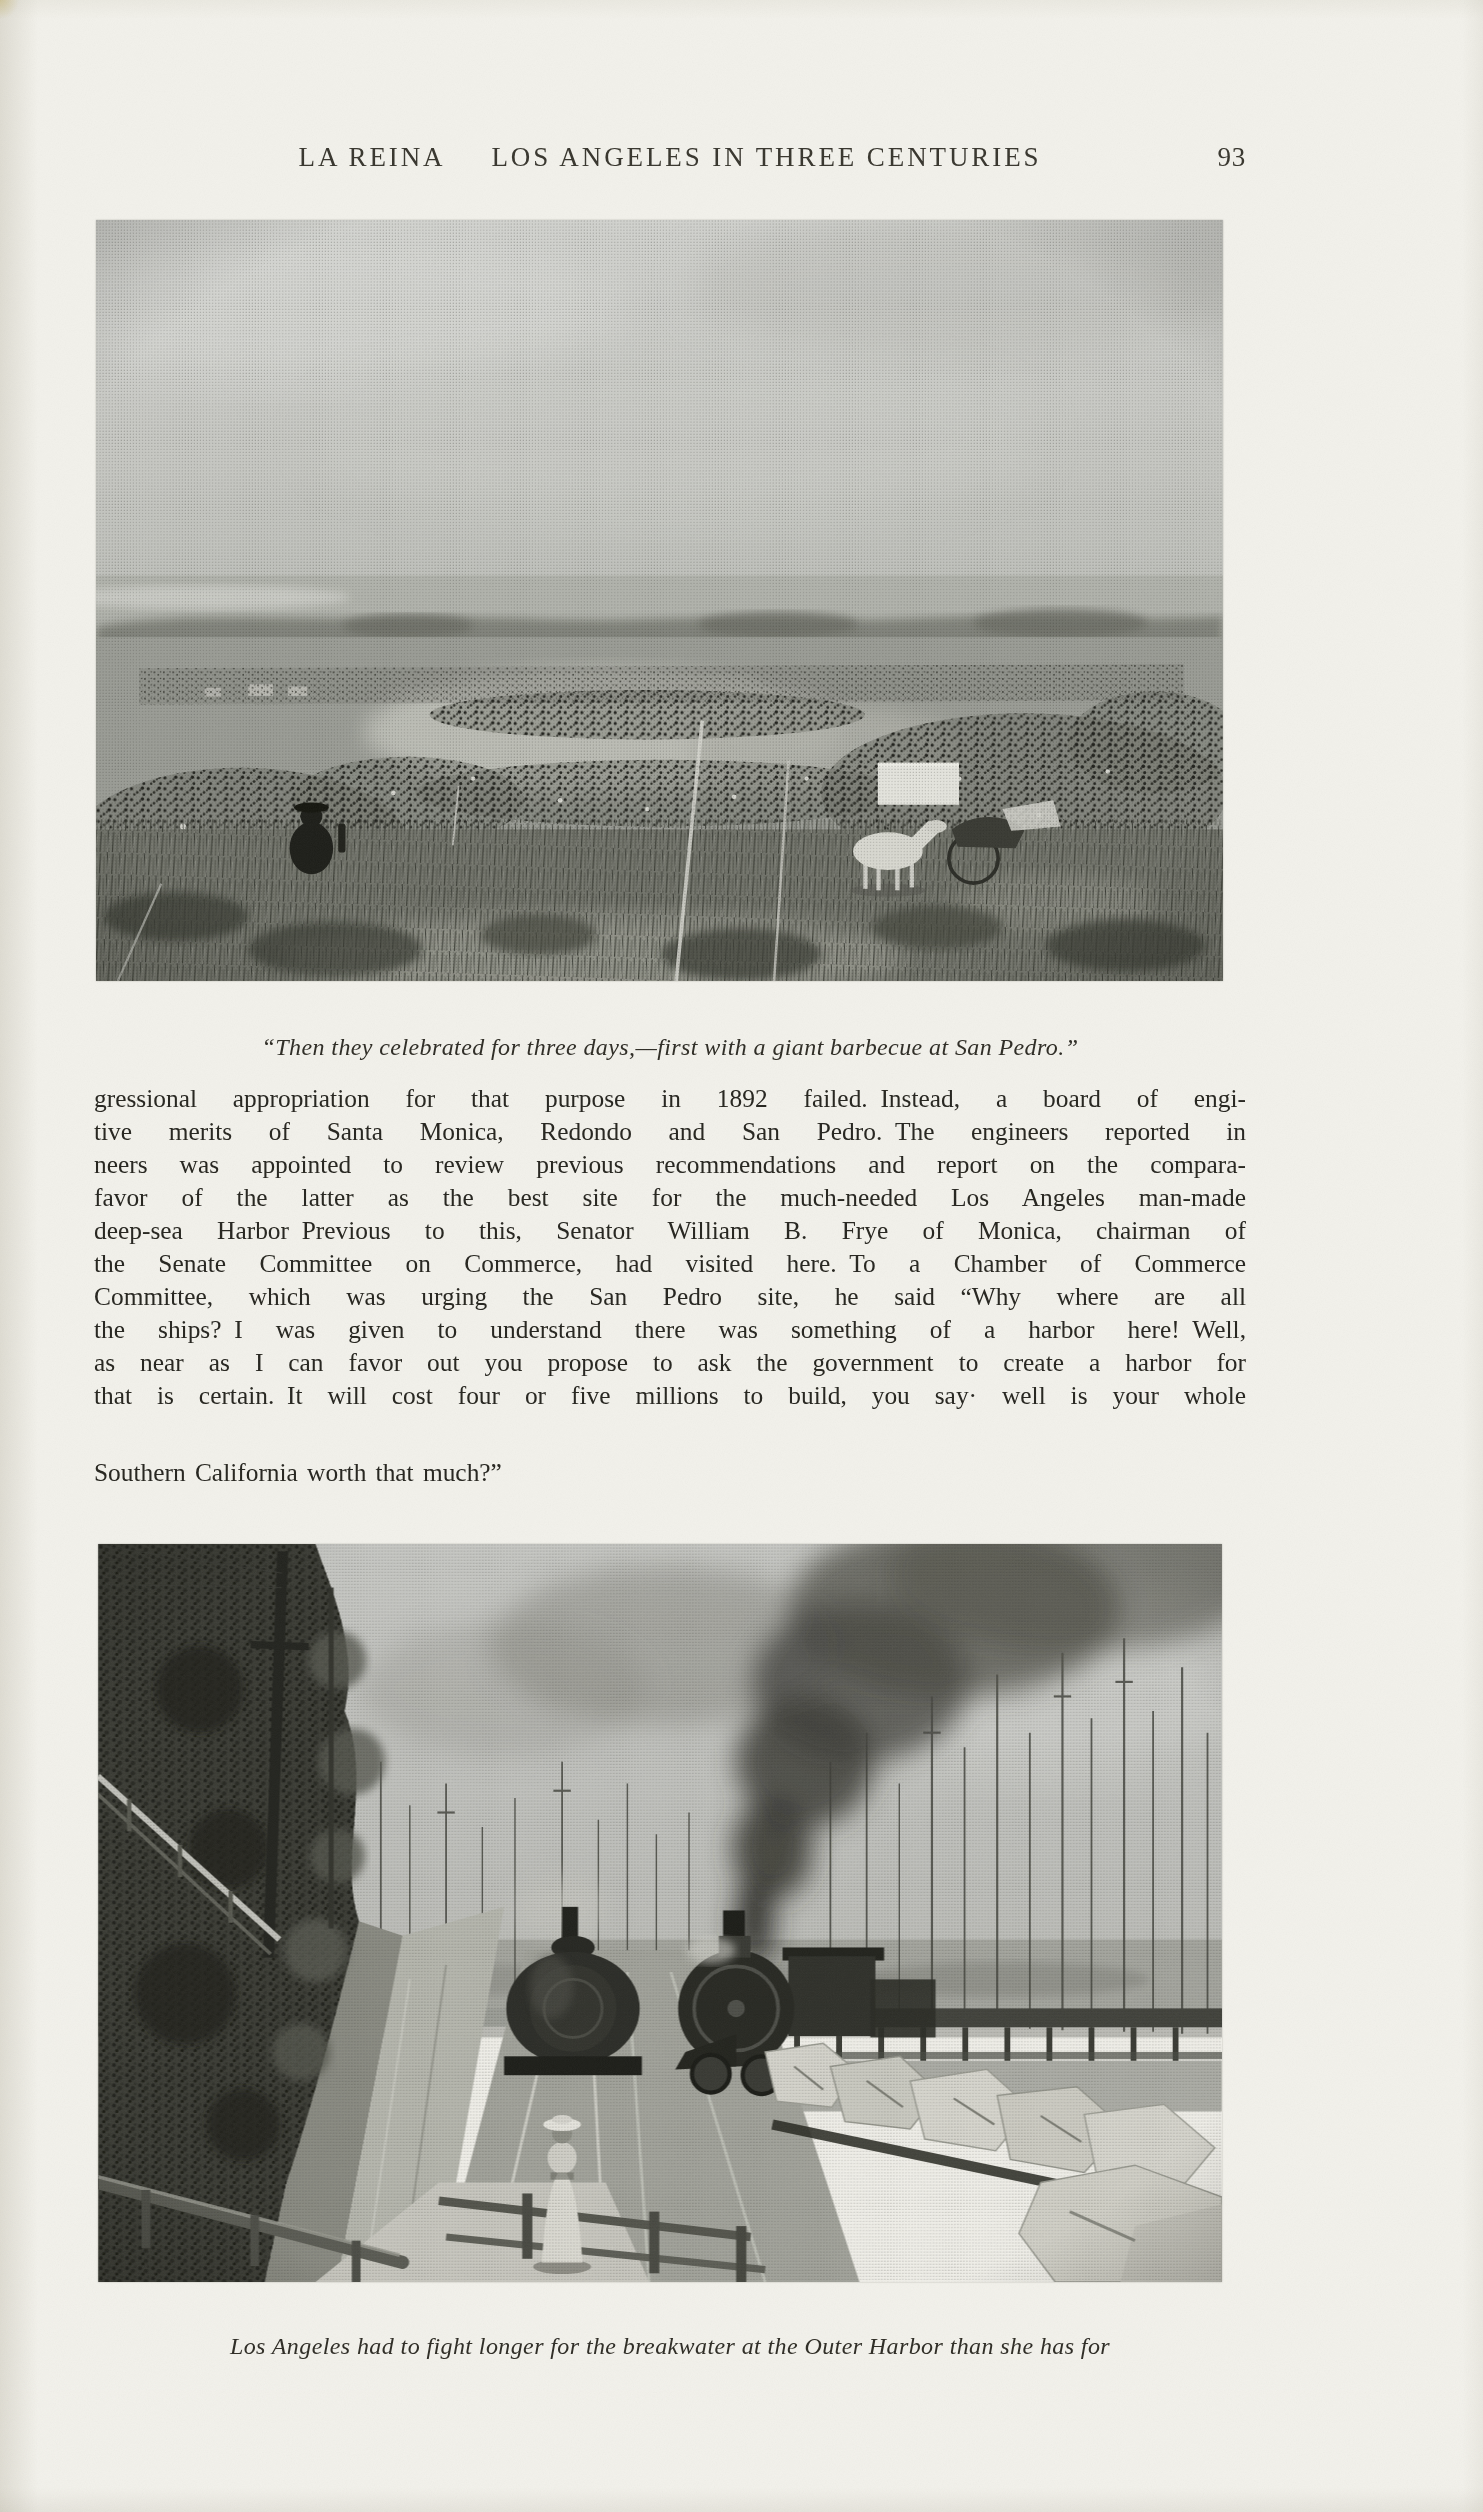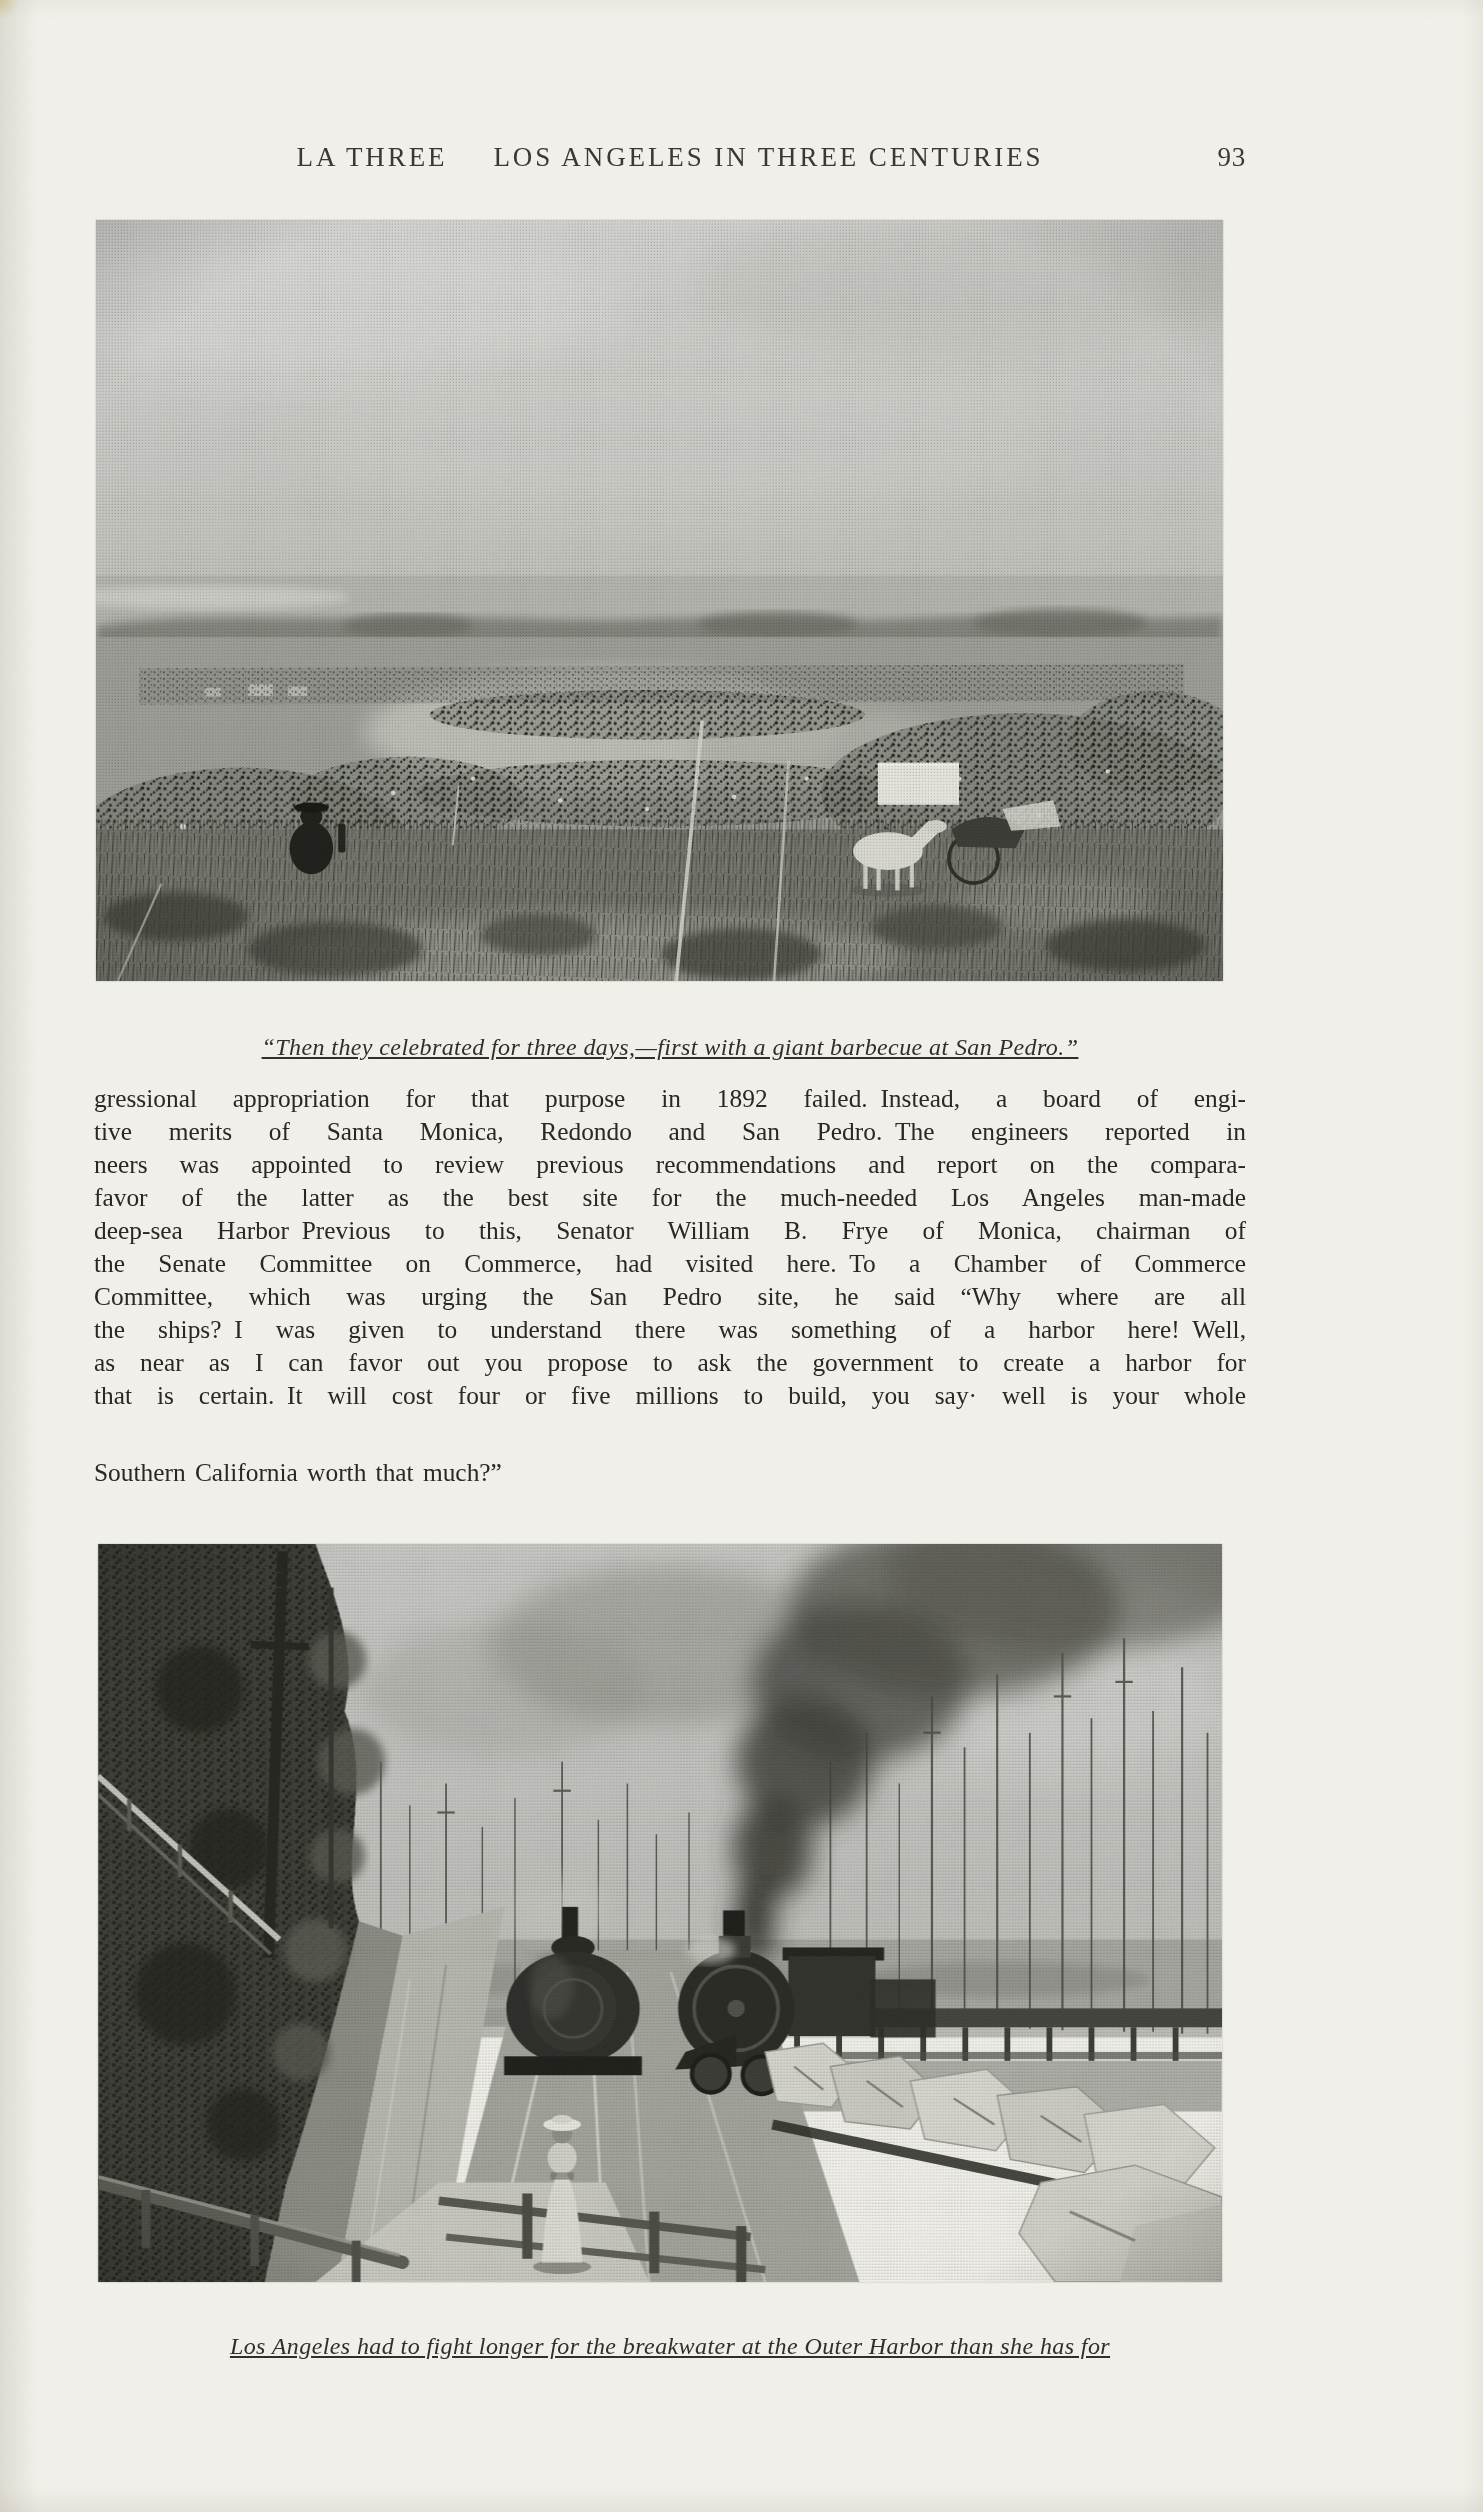--- a/index.html
+++ b/index.html
@@ -21,40 +21,40 @@
     white-space:nowrap;
   }
   .head-gap{display:inline-block;width:46px;}
   .folio{position:absolute;right:0;top:0;font-size:27px;color:#38362e;letter-spacing:0.7px;}
   figure.photo{position:absolute;margin:0;padding:0;box-shadow:0 0 1.5px rgba(60,60,50,.35);}
   .photo1{left:96px;top:220px;width:1127px;height:761px;}
   .photo2{left:98px;top:1544px;width:1124px;height:738px;}
   figure.photo svg{display:block;width:100%;height:100%;}
   .caption{
     position:absolute;left:94px;width:1152px;text-align:center;
-    font-style:italic;font-size:24px;color:#2e2c25;letter-spacing:0.4px;text-decoration:underline;
+    font-style:italic;font-size:24px;color:#2e2c25;letter-spacing:0.4px;
   }
   .caption1{top:1010px;}
   .caption2{top:2316px;line-height:36px;margin-top:12px;}
   .bodytext{
     position:absolute;left:94px;top:1082px;width:1152px;
     font-size:25.4px;line-height:33px;color:#26251f;word-spacing:2.9px;
   }
   .bline{text-align:justify;text-align-last:justify;}
   .bline.last{text-align-last:left;margin-top:44px;}
   .paper-noise{position:absolute;left:0;top:0;width:100%;height:100%;pointer-events:none;opacity:.05;}
 </style>
 </head>
 <body>
 
 <div class="page">
 
   <header class="running-head">
     <div class="head-titles">
-      <span>LA THREE</span><span class="head-gap"></span><span>LOS ANGELES IN THREE CENTURIES</span>
+      <span>LA REINA</span><span class="head-gap"></span><span>LOS ANGELES IN THREE CENTURIES</span>
     </div>
     <span class="folio">93</span>
   </header>
 
   <figure class="photo photo1" role="img" aria-label="Great crowd gathered on open scrub land at San Pedro for a giant barbecue, hills on the horizon, a white horse and carriages at right">
     <svg viewBox="0 0 1554 1049" preserveAspectRatio="none">
       <defs>
         <linearGradient id="g1sky" x1="0" y1="0" x2="0" y2="1">
           <stop offset="0" stop-color="#d4d5d1"></stop>
             <stop offset=".6" stop-color="#c9cac5"></stop>

